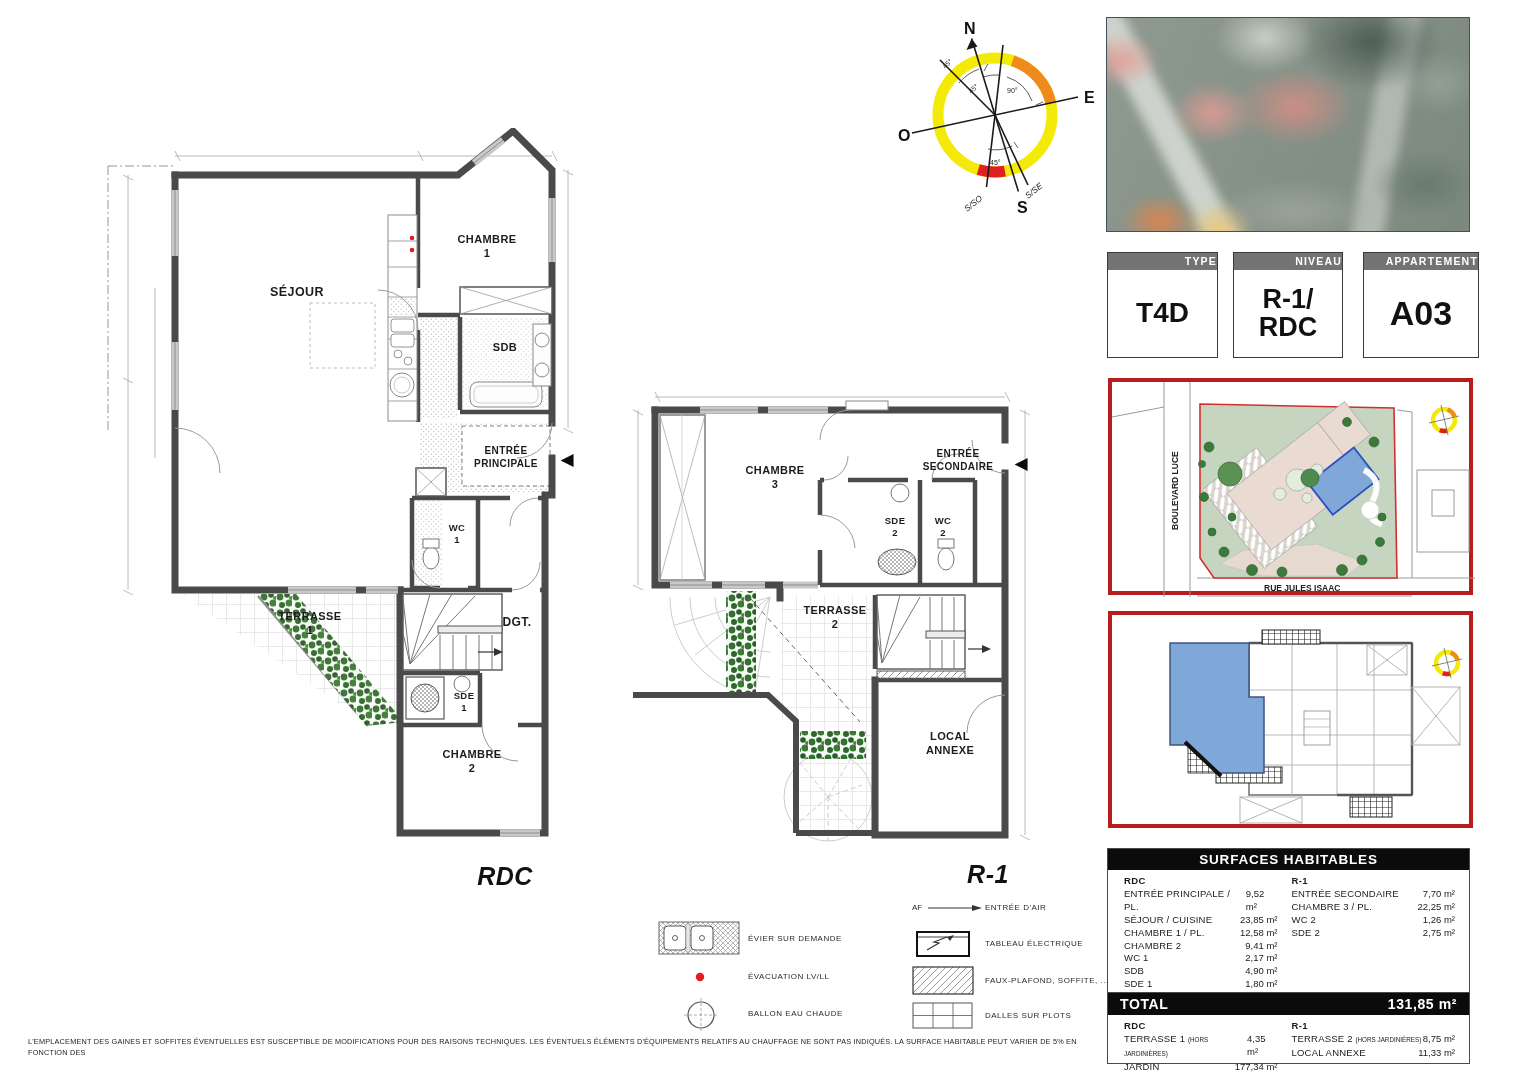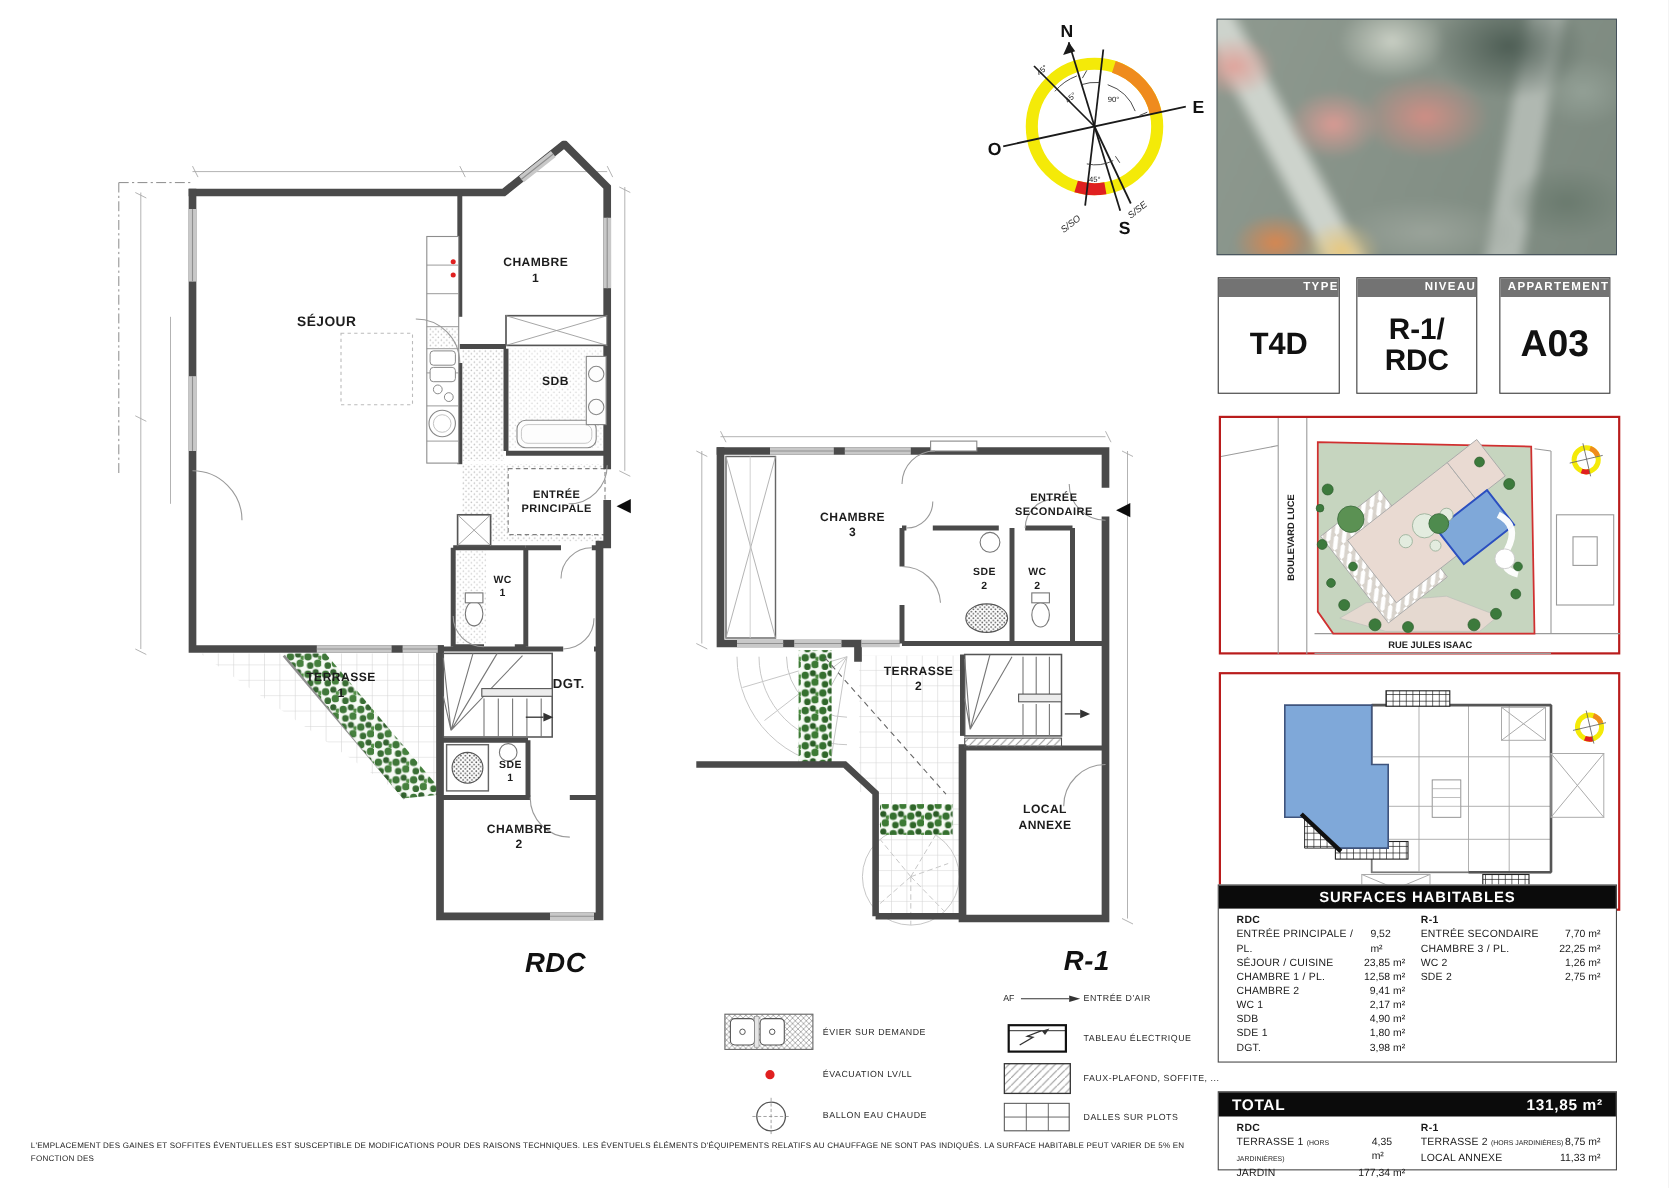--- a/index.html
+++ b/index.html
@@ -13,24 +13,24 @@
   .plan-caption{position:absolute;transform:translate(-50%,-50%);font-weight:700;font-style:italic;
       font-size:25px;letter-spacing:.5px;color:#111;}
   .entry-arrow{position:absolute;transform:translate(-50%,-50%);font-size:17px;color:#0c0c0c;}
   
   .ibox{position:absolute;top:252px;height:106px;border:1.6px solid #3a3a3a;background:#fff;box-sizing:border-box;}
   .ibox .hd{background:#737373;color:#fff;font-weight:700;font-size:10.5px;letter-spacing:1.2px;
             text-align:right;height:17px;line-height:17px;}
   .ibox .val{display:flex;align-items:center;justify-content:center;height:86px;
              font-weight:700;color:#111;text-align:center;}
   
-  .panel{position:absolute;background:#fff;border:2px solid #b91c1c;box-sizing:border-box;}
+  .panel{position:absolute;background:#fff;border:4px solid #b91c1c;box-sizing:border-box;}
   .blackbar{background:#0b0b0b;color:#fff;font-weight:700;}
   
-  .surf{position:absolute;left:1107px;top:804px;width:363px;height:162px;border:1.6px solid #4a4a4a;
+  .surf{position:absolute;left:1107px;top:848px;width:363px;height:162px;border:1.6px solid #4a4a4a;
         background:#fff;box-sizing:border-box;}
   .surf .blackbar{height:21px;line-height:21px;text-align:center;font-size:13.5px;letter-spacing:.8px;}
   .surf-body{display:flex;padding:5px 10px 0 16px;font-size:9.5px;line-height:12.9px;}
   .surf-col{width:50%;box-sizing:border-box;padding-right:14px;}
   .srow{display:flex;justify-content:space-between;}
   .srow .lb{letter-spacing:.2px;}
   .col-hd{font-weight:700;letter-spacing:.4px;}
   
   .total{position:absolute;left:1107px;top:992px;width:363px;height:72px;border:1.6px solid #4a4a4a;
          background:#fff;box-sizing:border-box;}
@@ -390,21 +390,21 @@
 
   <div class="ibox" style="left:1107px;width:111px">
     <div class="hd">TYPE</div>
     <div class="val pre" style="font-size:28px">T4D</div>
   </div>
   <div class="ibox" style="left:1233px;width:110px">
     <div class="hd">NIVEAU</div>
     <div class="val pre" style="font-size:27px;line-height:1.05">R-1/
 RDC</div>
   </div>
-  <div class="ibox" style="left:1363px;width:101px">
+  <div class="ibox" style="left:1363px;width:116px">
     <div class="hd">APPARTEMENT</div>
     <div class="val pre" style="font-size:34px">A03</div>
   </div>
 
   <div class="panel" style="left:1108px;top:378px;width:365px;height:217px">
     <svg width="363" height="215" viewBox="0 0 363 215">
       <path d="M52,0 V215 M78,0 V215 M0,35 L52,25 M85,196 H363 M85,214 H300" stroke="#9a9a9a" stroke-width="1" fill="none"></path>
       <polygon points="88,22 282,26 285,196 102,196 88,176" fill="#c6d5bf" stroke="#d03030" stroke-width="1.6"></polygon>
       <polygon points="108,182 150,194 235,194 252,180 205,162 132,168" fill="#e9dad2" opacity="0.9" stroke="#b5b5b5" stroke-width="0.5"></polygon>
       <g transform="rotate(-38 180 105)">

